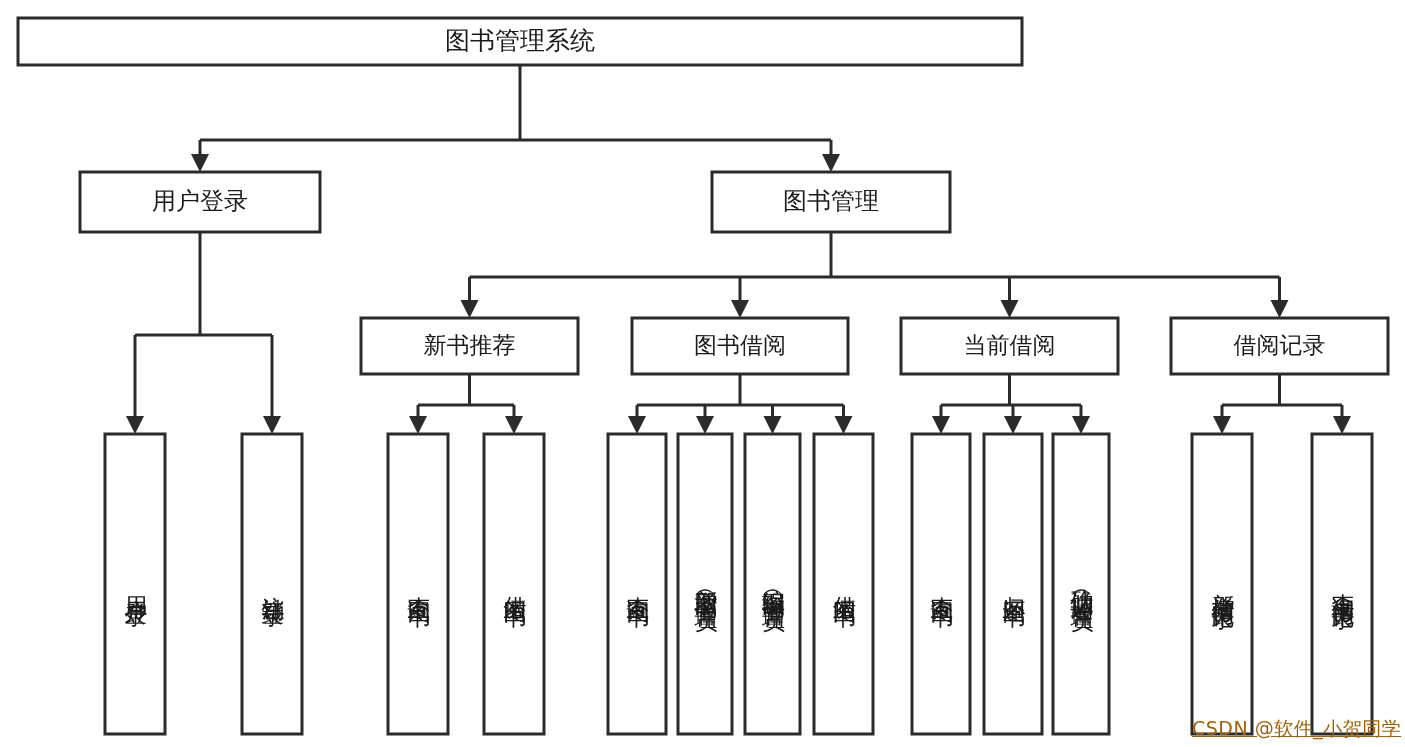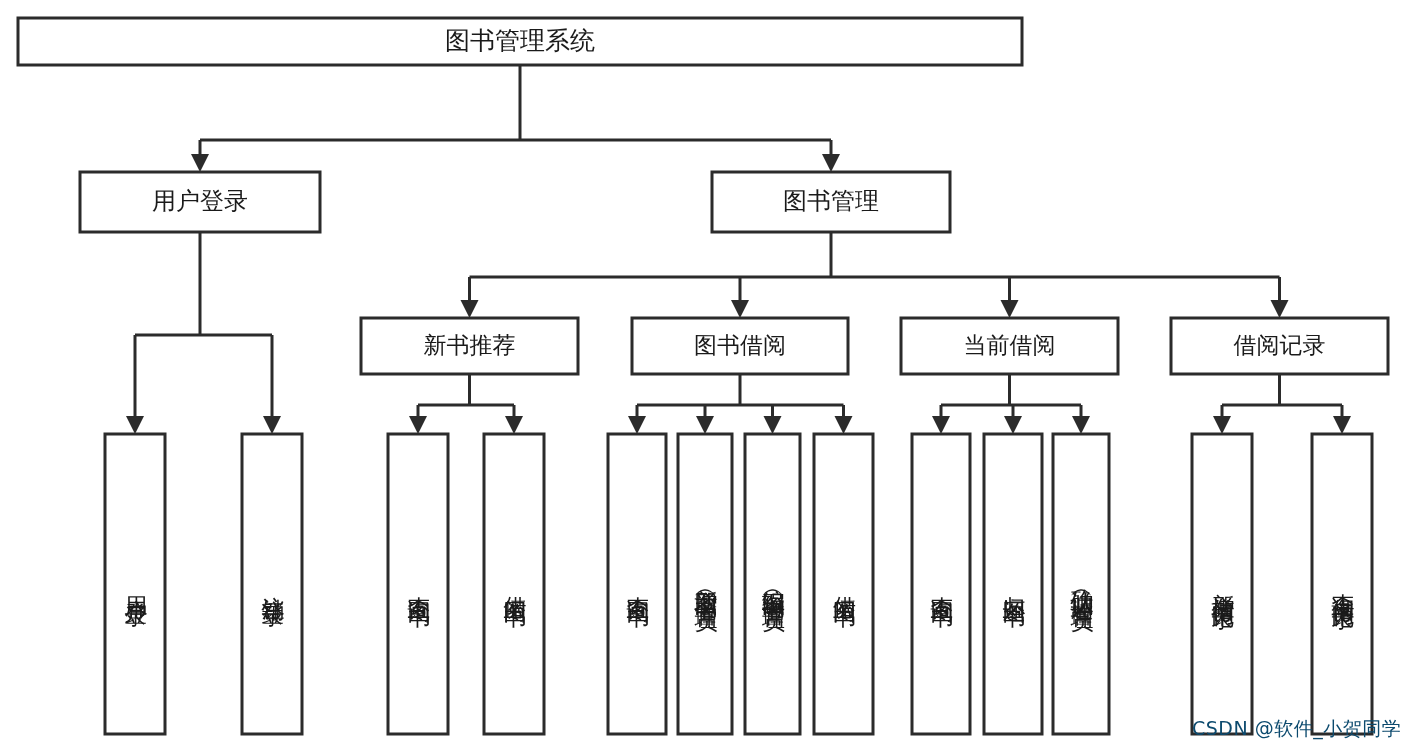--- a/index.html
+++ b/index.html
@@ -21,25 +21,26 @@
   .lvl1-label{font-size:24px;}
   .lvl2-label{font-size:23px;}
   .vert-label{
     font-size:23px;
     writing-mode:vertical-rl;
     text-orientation:upright;
     letter-spacing:3px;
   }
   .watermark{
     position:absolute;
-    color:#0c4a6e;
+    color:#a16207;
     font-family:"DejaVu Sans","Liberation Sans",sans-serif;
     font-size:19px;
     white-space:nowrap;
     letter-spacing:.5px;
+    text-decoration:underline;
   }
 </style>
 </head>
 <body>
 
 <div id="stage">
   <svg id="diagram" viewBox="0 0 1405 747">
     <g id="connectors">
         <line x1="520" y1="65" x2="520" y2="140" class="connector"></line>
         <line x1="200" y1="140" x2="831" y2="140" class="connector"></line>

